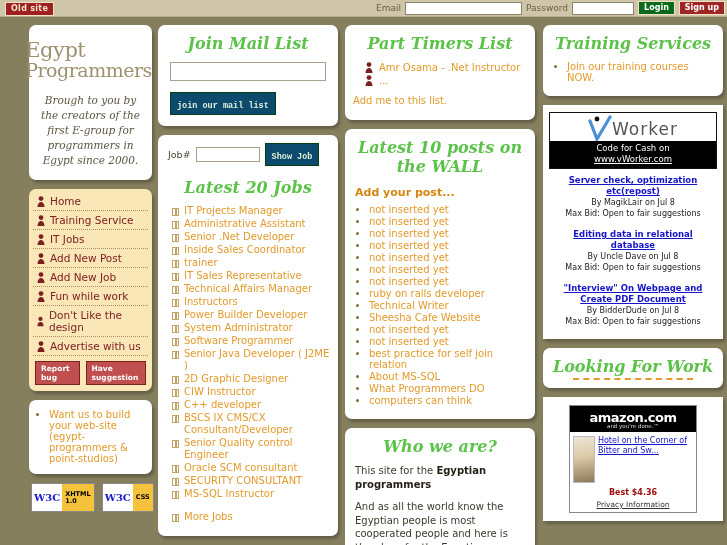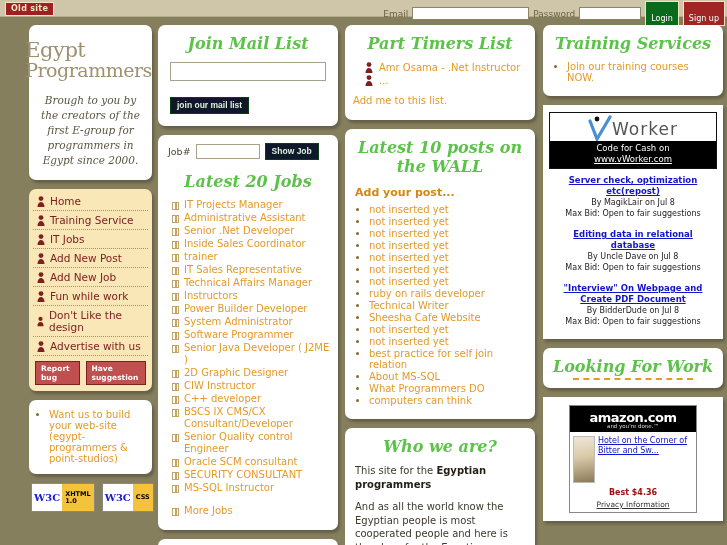--- a/index.html
+++ b/index.html
@@ -27,21 +27,21 @@
   }
   .loginbox { position: absolute; right: 2px; top: 1px; display: flex; align-items: center; gap: 4px; }
   .loginbox label { font-size: 9px; color: #6b6244; font-family: "DejaVu Sans", sans-serif; }
   .loginbox input {
     height: 13px; border: 1px solid #8b8465; background: #fff;
     font-size: 9px; padding: 0 2px; font-family: "DejaVu Sans", sans-serif;
   }
   .inp-email { width: 117px; }
   .inp-pass { width: 62px; }
   .btn-login, .btn-signup {
-    font-size: 8px; font-weight: normal; color: #fff; padding: 12px 5px 2px 5px;
+    font-size: 8px; font-weight: bold; color: #fff; padding: 1px 5px 2px 5px;
     border: 1px solid #f0e4c4; line-height: 9px; cursor: pointer;
     font-family: "DejaVu Sans", sans-serif;
   }
   .btn-login { background: #0a6a1c; }
   .btn-signup { background: #a02525; }
 
   
   .col { position: absolute; }
   .c1 { left: 6px;  top: 25px; width: 146px; padding-left: 23px; }
   .c2 { left: 158px; top: 25px; width: 180px; }
@@ -118,23 +118,23 @@
   .ptlist { margin: 0 0 0 12px; padding: 0; list-style: none; }
   .ptlist li { display: flex; align-items: center; gap: 6px; padding: 1px 0; }
   .ptlist a { color: #e39a2a; font-size: 10px; text-decoration: none; }
 
   .addme { color: #e39a2a; font-size: 10px; padding: 8px 0 2px 0; cursor: pointer; }
   .addpost { color: #d4860f; font-size: 11px; font-weight: bold; padding: 2px 0 5px 2px; cursor: pointer; }
 
   
   .txtin { border: 1px solid #a9a288; height: 17px; background: #fff; }
   .greenbtn {
-    background: #0f172a; color: #dff0d8; font-size: 8.5px; font-weight: bold;
-    border: 1px solid #063f11; padding: 2px 6px 3px 6px; cursor: pointer;
-    font-family: Liberation Sans, sans-serif;
+    background: #0c4a6e; color: #dff0d8; font-size: 8.5px; font-weight: bold;
+    border: 1px solid #063f11; padding: 8px 6px 3px 6px; cursor: pointer;
+    font-family: Liberation Mono, monospace;
   }
   .jobrow { display:flex; align-items:center; gap: 5px; padding: 2px 0 0 2px; }
   .jobrow label { font-size: 9.5px; color: #4b4736; }
 
   
   .para { font-size: 10px; color: #3d3a2c; line-height: 13.5px; padding: 0 2px; }
   .para b { color: #231f14; }
   .para + .para { margin-top: 9px; }
 
   

